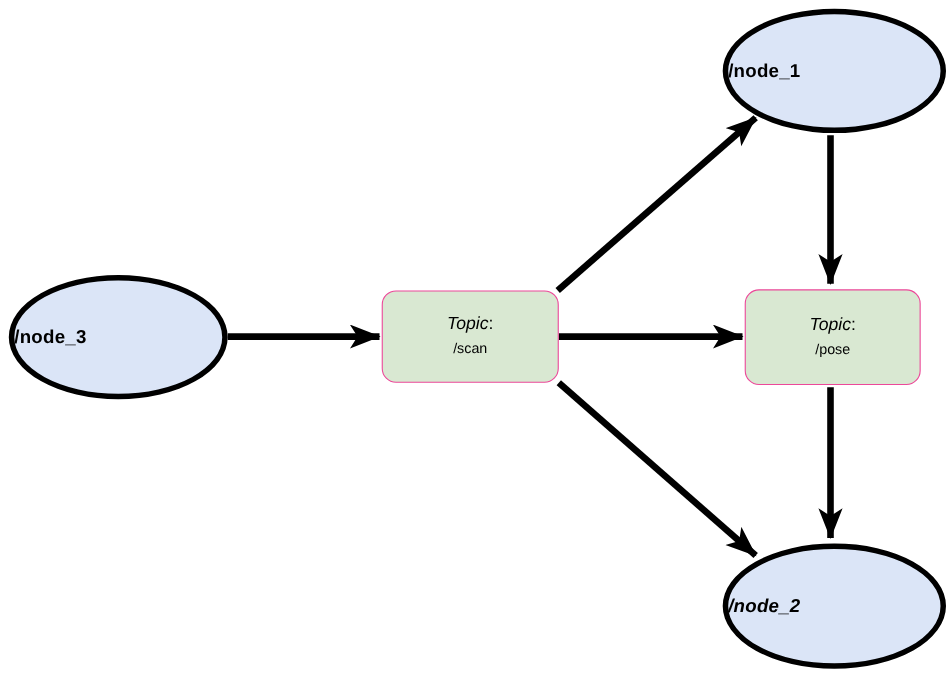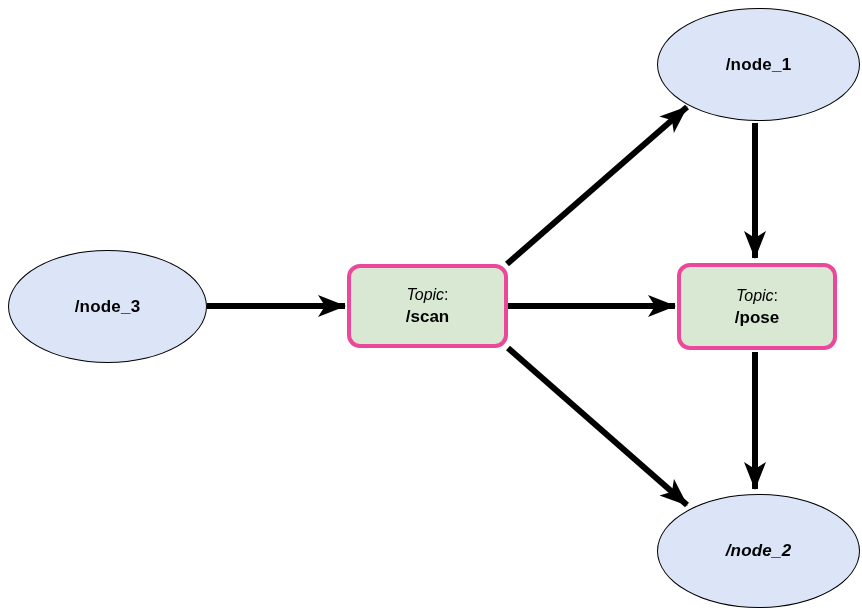--- a/index.html
+++ b/index.html
@@ -11,55 +11,54 @@
   #canvas {
     position: relative;
     width: 862px;
     height: 612px;
     background: #ffffff;
     overflow: hidden;
   }
   .node-ellipse {
     position: absolute;
     background: #dbe5f7;
-    border: 1px solid #000000;
+    border: 5px solid #000000;
     border-radius: 50%;
     display: flex;
     align-items: center;
-    justify-content: center;
     box-sizing: border-box;
   }
   .node-label {
     font-weight: bold;
     font-size: 17px;
     color: #000000;
     letter-spacing: 0.2px;
   }
   .topic-box {
     position: absolute;
     background: #d9e8d2;
-    border: 4px solid #ec4899;
+    border: 1px solid #ec4899;
     border-radius: 13px;
     display: flex;
     flex-direction: column;
     align-items: center;
     justify-content: center;
     box-sizing: border-box;
     line-height: 22px;
   }
   .topic-type {
     font-size: 16px;
     color: #000000;
   }
   .topic-type .it {
     font-style: italic;
   }
   .topic-name {
-    font-weight: bold;
-    font-size: 17px;
+    font-weight: normal;
+    font-size: 13px;
     color: #000000;
   }
   svg.edges {
     position: absolute;
     left: 0;
     top: 0;
     width: 862px;
     height: 612px;
     pointer-events: none;
   }

